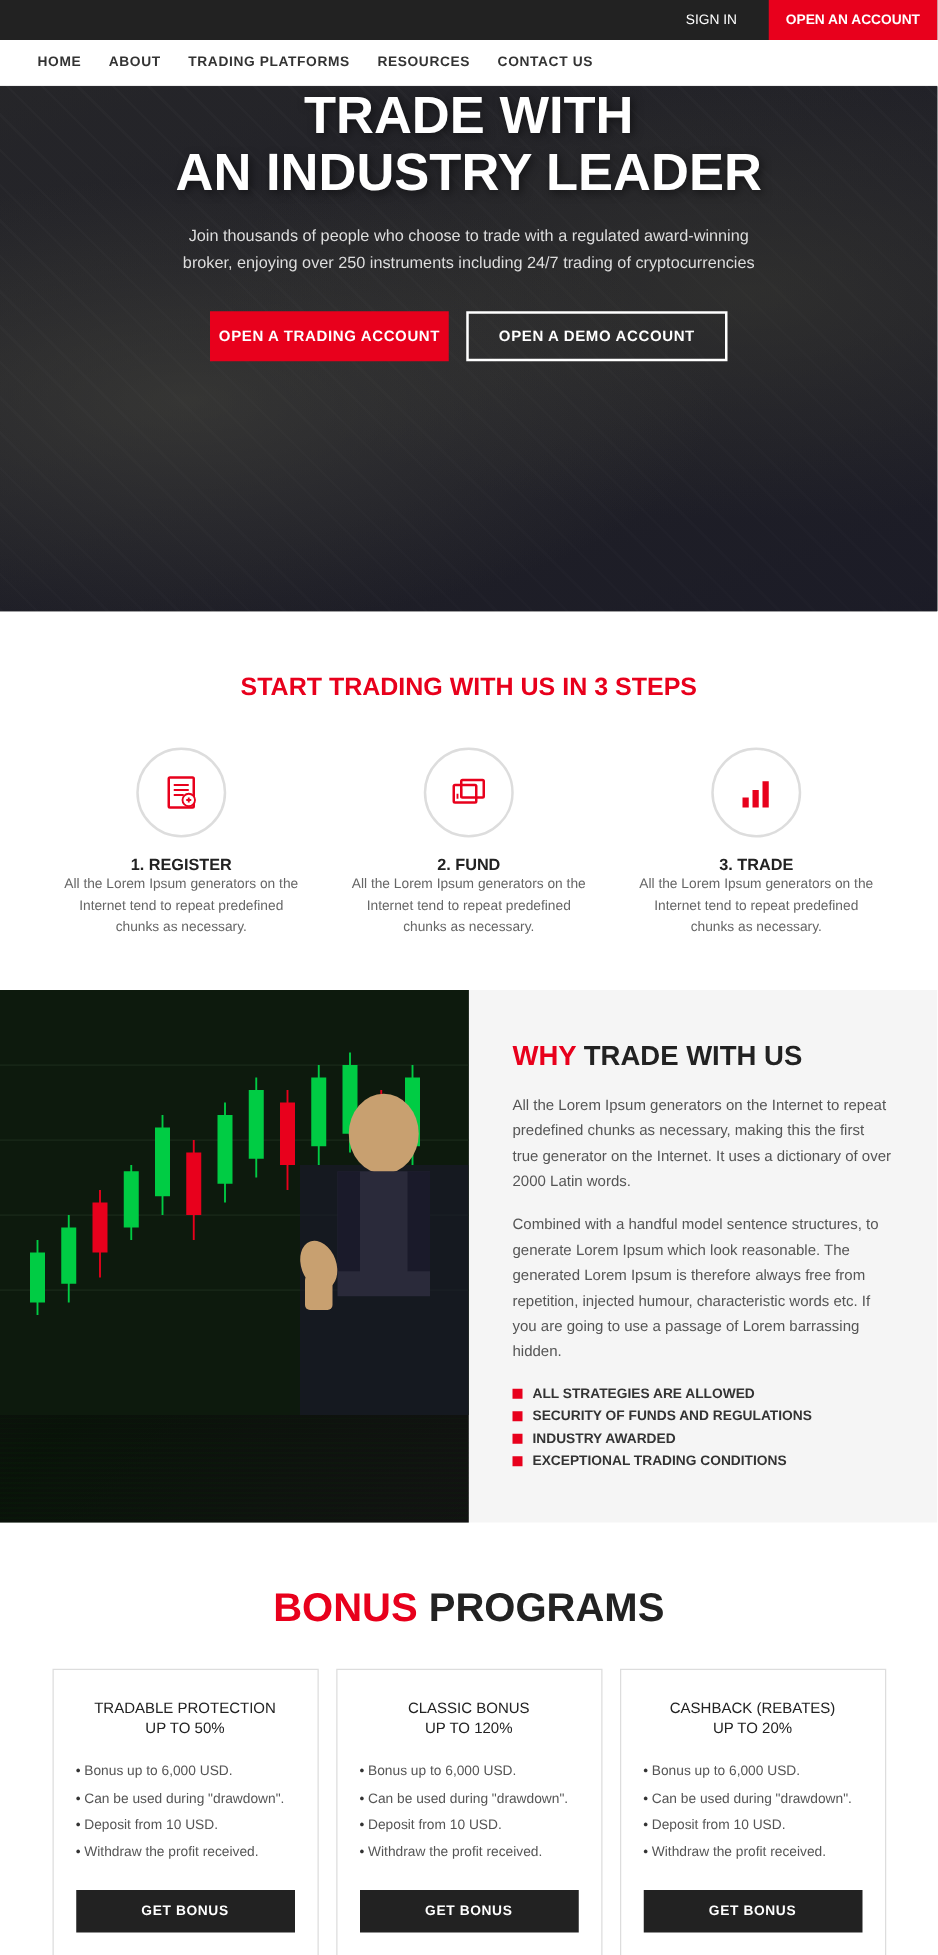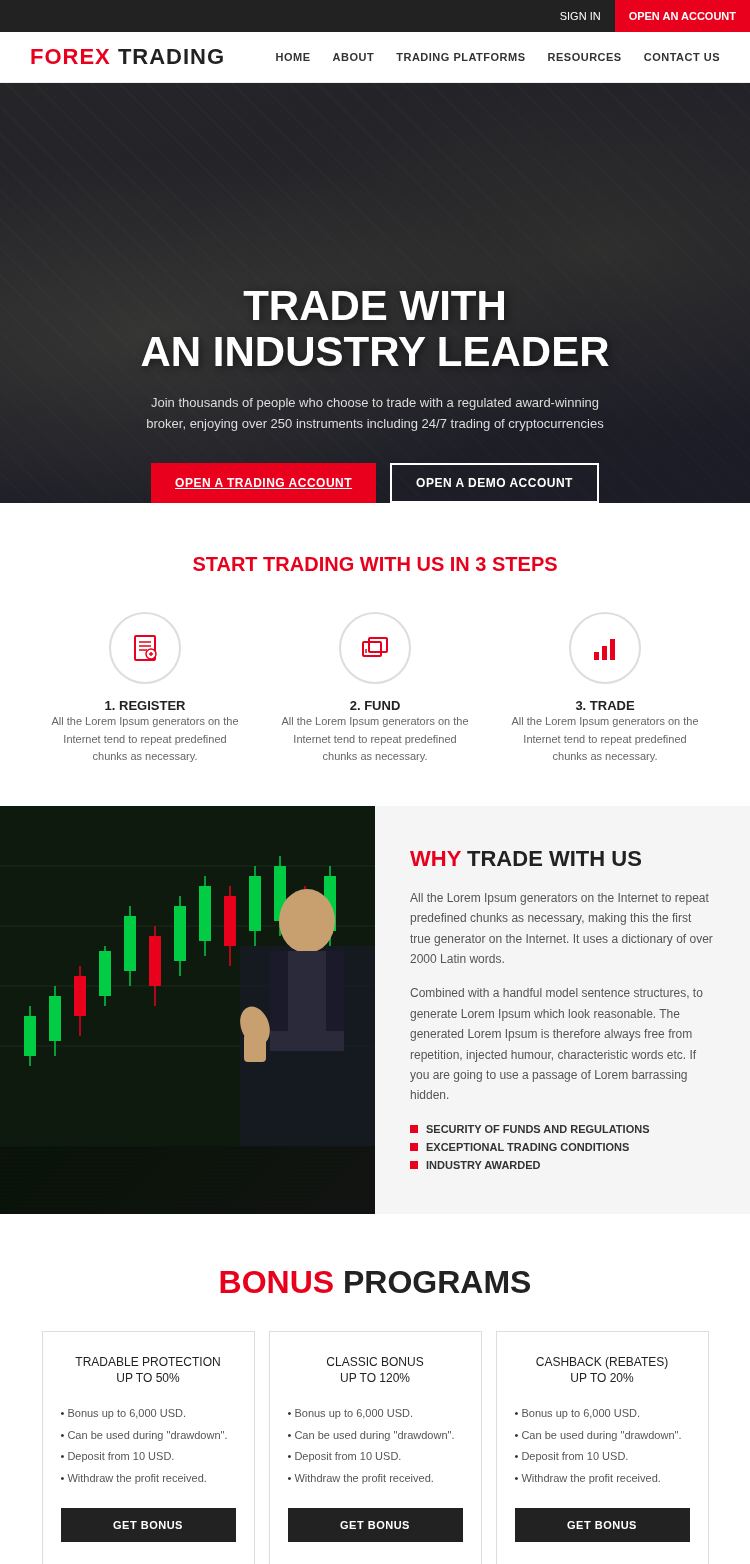--- a/index.html
+++ b/index.html
@@ -26,20 +26,21 @@
     .top-bar-open {
       background: #e8001c;
       color: #fff;
       font-size: 11px;
       font-weight: bold;
       padding: 0 14px;
       height: 100%;
       display: flex;
       align-items: center;
       cursor: pointer;
+      margin-left: 11px;
     }
 
     
     .header {
       display: flex;
       justify-content: space-between;
       align-items: center;
       padding: 12px 30px;
       background: #fff;
       border-bottom: 1px solid #eee;
@@ -67,21 +68,21 @@
 
     
     .hero {
       position: relative;
       width: 750px;
       height: 420px;
       background: linear-gradient(rgba(0,0,0,0.55), rgba(0,0,0,0.55)), #444;
       display: flex;
       flex-direction: column;
       align-items: center;
-      justify-content: flex-end;
+      justify-content: flex-start;
       overflow: hidden;
     }
     .hero-bg {
       position: absolute;
       inset: 0;
       background: 
         linear-gradient(rgba(20,20,30,0.6), rgba(20,20,30,0.6)),
         repeating-linear-gradient(
           45deg,
           #2a2a3a 0px, #2a2a3a 2px,
@@ -125,27 +126,26 @@
     }
     .hero-buttons {
       display: flex;
       gap: 14px;
       justify-content: center;
     }
     .btn-red {
       background: #e8001c;
       color: #fff;
       border: none;
-      padding: 13px 24px;
+      padding: 13px 7px;
       font-size: 12px;
       font-weight: bold;
       text-transform: uppercase;
       cursor: pointer;
       letter-spacing: 0.5px;
-      text-decoration: underline;
     }
     .btn-outline {
       background: transparent;
       color: #fff;
       border: 2px solid #fff;
       padding: 11px 24px;
       font-size: 12px;
       font-weight: bold;
       text-transform: uppercase;
       cursor: pointer;
@@ -335,23 +335,20 @@
   </style>
 </head>
 <body>
 
 <div class="top-bar">
   <div class="top-bar-signin">SIGN IN</div>
   <div class="top-bar-open">OPEN AN ACCOUNT</div>
 </div>
 
 <header class="header">
-  <div class="logo">
-    <span class="logo-forex">FOREX</span><span class="logo-trading"> TRADING</span>
-  </div>
   <nav class="nav">
     <span class="nav-item">HOME</span>
     <span class="nav-item">ABOUT</span>
     <span class="nav-item">TRADING PLATFORMS</span>
     <span class="nav-item">RESOURCES</span>
     <span class="nav-item">CONTACT US</span>
   </nav>
 </header>
 
 <section class="hero">
@@ -469,29 +466,33 @@
       <rect x="244" y="228" width="22" height="28" rx="4" fill="#c8a070"></rect>
     </svg>
   </div>
   <div class="why-content">
     <h2 class="why-title"><span style="color:#e8001c">WHY </span>TRADE WITH US</h2>
     <p class="why-text">All the Lorem Ipsum generators on the Internet to repeat predefined chunks as necessary, making this the first true generator on the Internet. It uses a dictionary of over 2000 Latin words.</p>
     <p class="why-text">Combined with a handful model sentence structures, to generate Lorem Ipsum which look reasonable. The generated Lorem Ipsum is therefore always free from repetition, injected humour, characteristic words etc. If you are going to use a passage of Lorem barrassing hidden.</p>
     <ul class="why-list">
       <li>
           <span class="bullet-red"></span>
+          <span>ALL STRATEGIES ARE ALLOWED</span>
+        </li>
+      <li>
+          <span class="bullet-red"></span>
           <span>SECURITY OF FUNDS AND REGULATIONS</span>
         </li>
       <li>
           <span class="bullet-red"></span>
-          <span>EXCEPTIONAL TRADING CONDITIONS</span>
+          <span>INDUSTRY AWARDED</span>
         </li>
       <li>
           <span class="bullet-red"></span>
-          <span>INDUSTRY AWARDED</span>
+          <span>EXCEPTIONAL TRADING CONDITIONS</span>
         </li>
     </ul>
   </div>
 </section>
 
 <section class="bonus-section">
   <h2 class="bonus-title"><span style="color:#e8001c">BONUS</span> PROGRAMS</h2>
   <div class="bonus-grid">
     <div class="bonus-card">
       <div class="bonus-card-title">TRADABLE PROTECTION<br>UP TO 50%</div>

